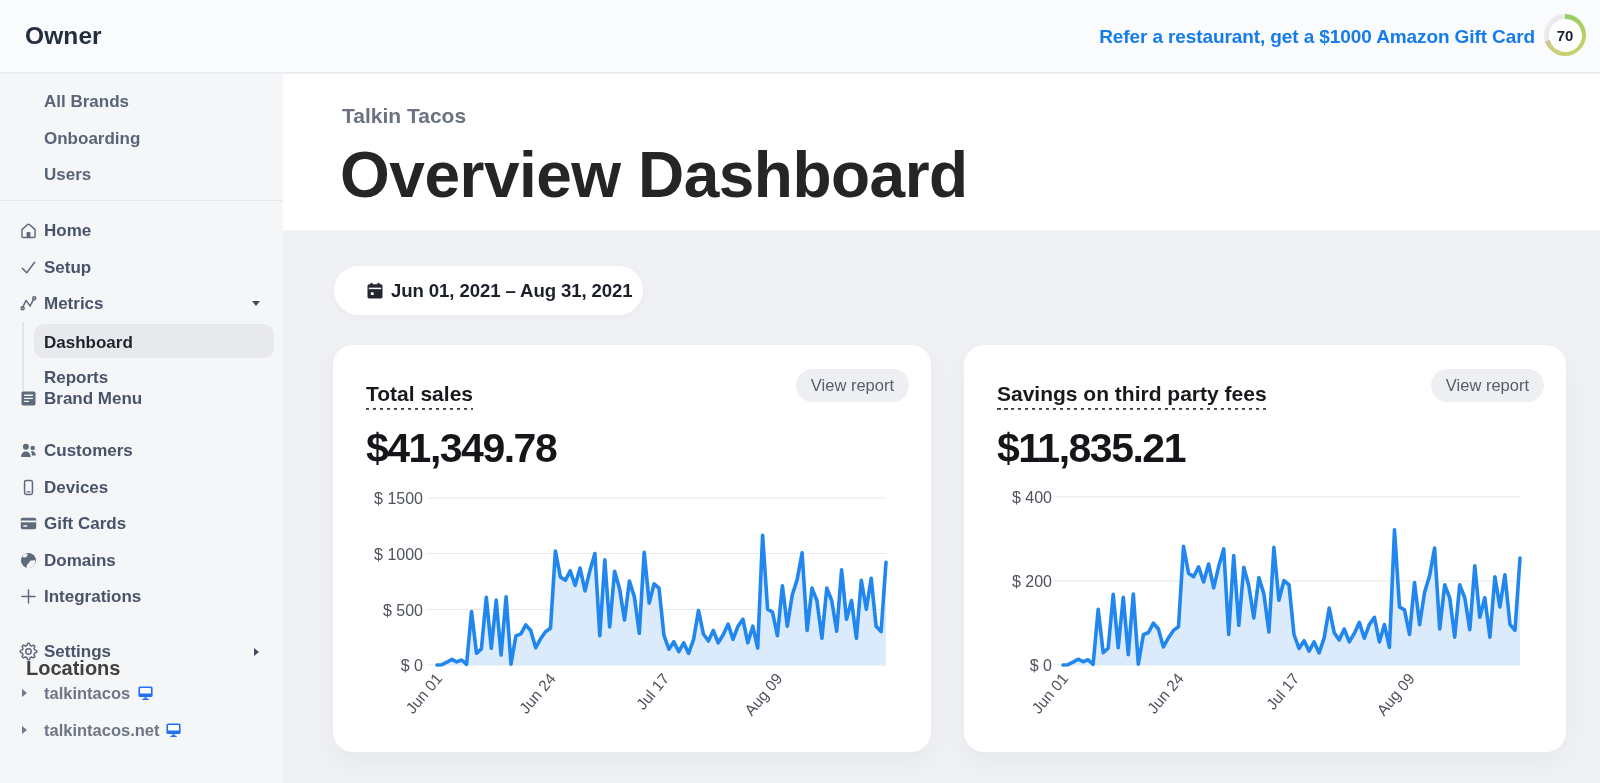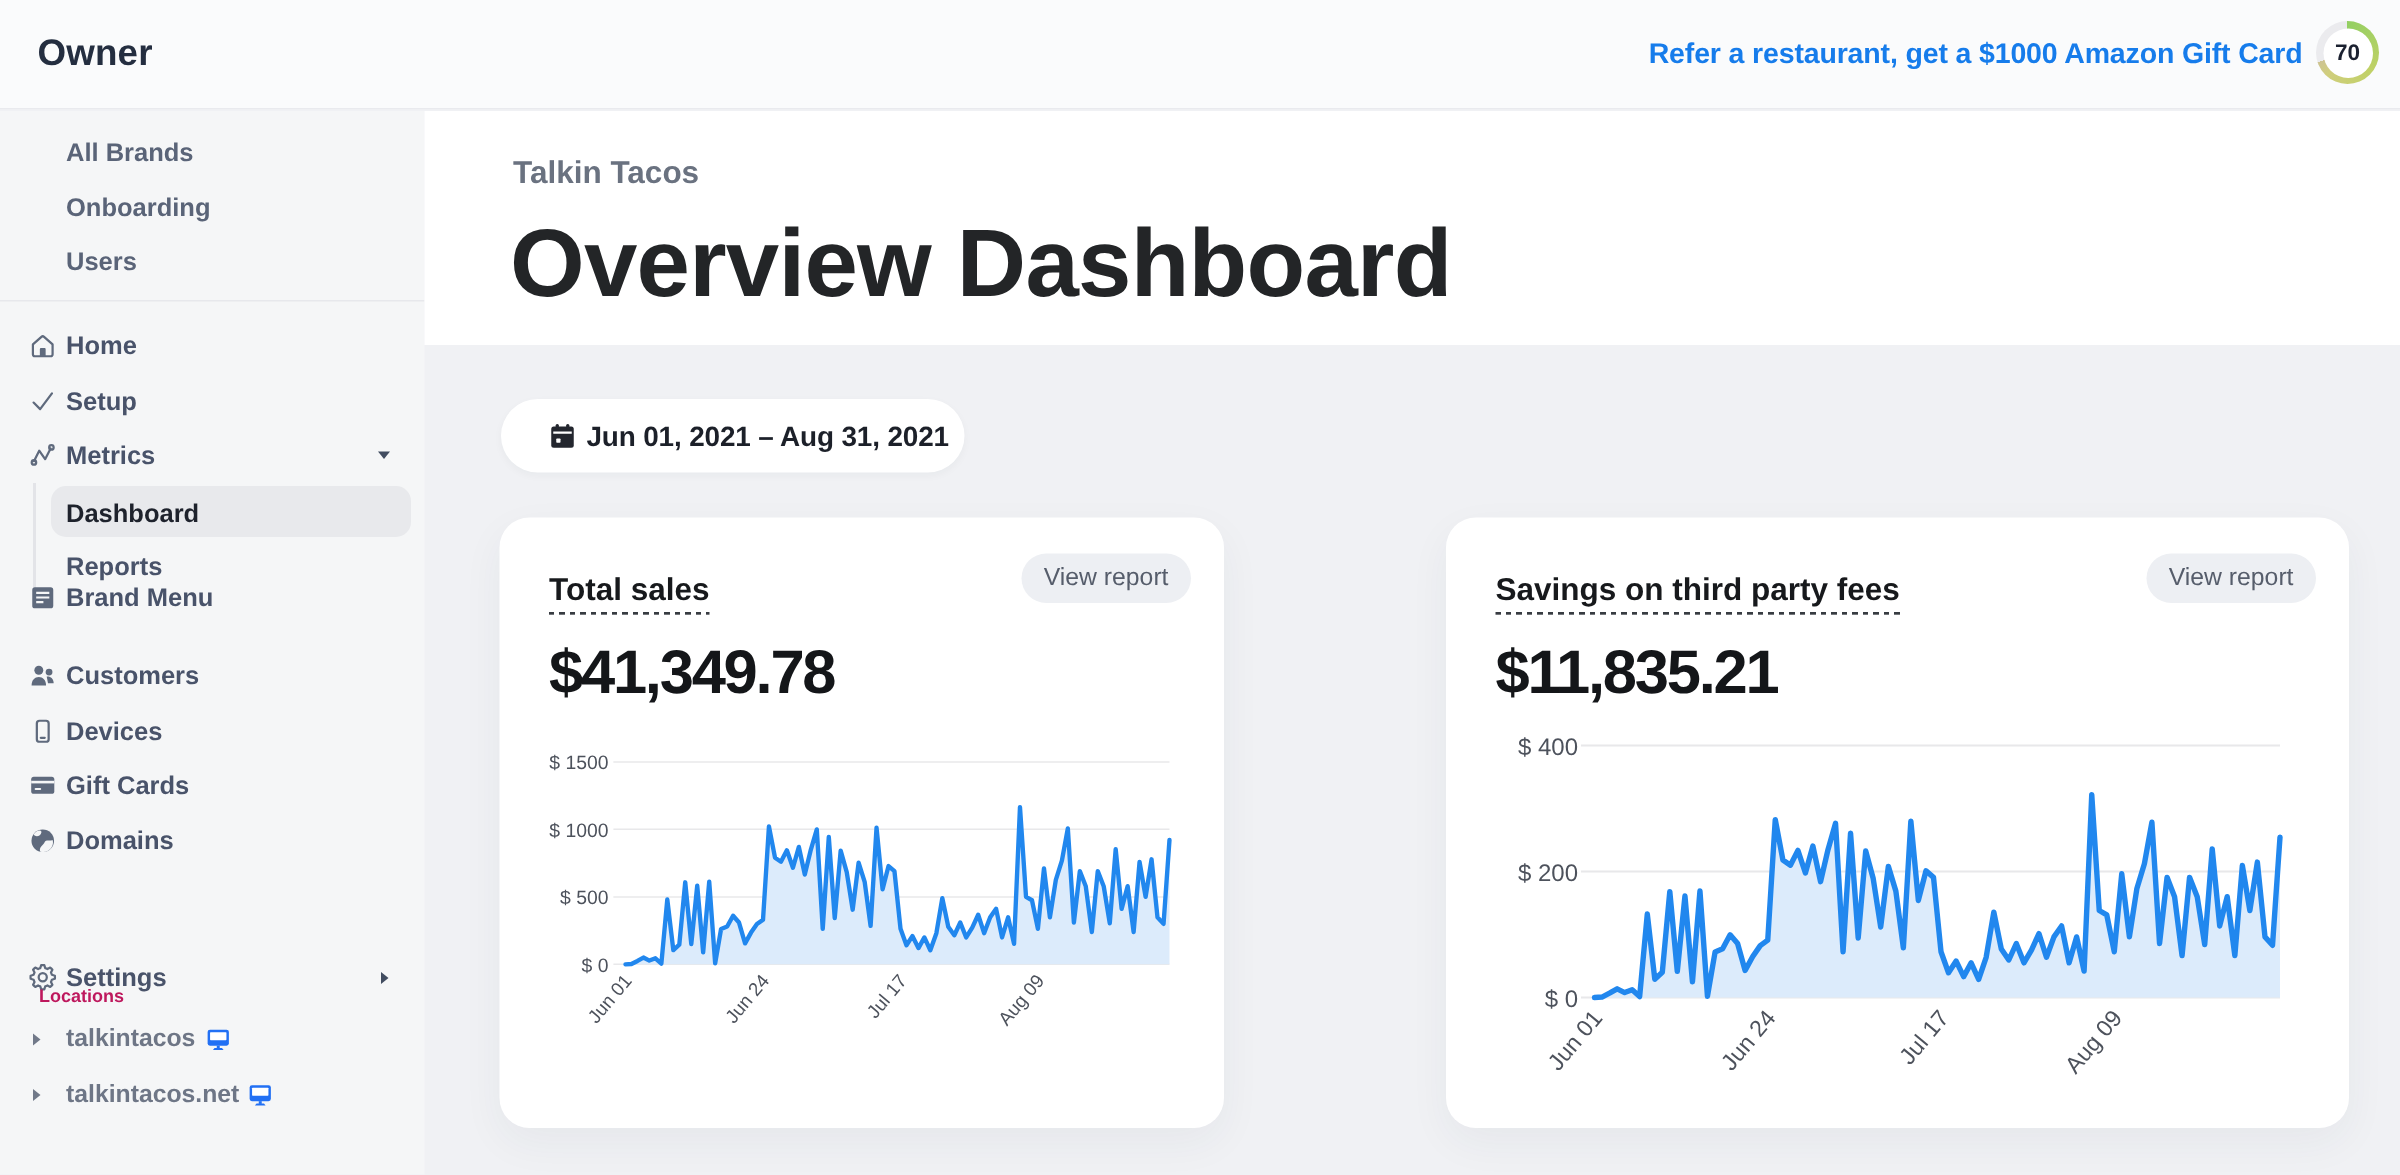--- a/index.html
+++ b/index.html
@@ -16,33 +16,33 @@
   .srow { position:absolute; left:0; width:283px; height:37px; white-space:nowrap; }
   .srow .txt { position:absolute; top:50%; transform:translateY(-50%); font-size:17px; font-weight:700; }
   .g1 { color:#5a6478; left:44px; }
   .nav-ic { position:absolute; left:18px; width:21px; height:21px; color:#5f6a7d; }
   .nav-tx { position:absolute; left:44px; top:50%; transform:translateY(-50%); font-size:17px; font-weight:700; color:#49536a; }
   .divider { position:absolute; left:0; width:283px; border-top:1px solid #e7e8ec; }
   .pill-active { position:absolute; left:34px; top:250px; width:240px; height:34px; background:#e8e9ec; border-radius:10px; }
   .vline { position:absolute; left:22px; top:248px; width:2px; height:73px; background:#e3e4e8; }
   .caret-down { position:absolute; width:0; height:0; border-left:4px solid transparent; border-right:4px solid transparent; border-top:5.5px solid #414c60; }
   .caret-right { position:absolute; width:0; height:0; border-top:4.2px solid transparent; border-bottom:4.2px solid transparent; border-left:5px solid #414c60; }
-  .loc-label { position:absolute; left:26px; font-size:12px; font-weight:700; color:#be185d; }
+  .loc-label { position:absolute; left:26px; font-size:20px; font-weight:700; color:#404040; }
   .loc-tx { position:absolute; left:44px; top:50%; transform:translateY(-50%); font-size:16.5px; font-weight:700; color:#6e7686; }
 
   .main-header { position:absolute; left:283px; top:74px; width:1317px; height:156px; background:#ffffff; }
   .brand { position:absolute; left:342px; top:104px; font-size:21px; font-weight:700; color:#6a7280; }
   .h1 { position:absolute; left:340px; top:138px; font-size:64px; font-weight:800; color:#232527; letter-spacing:-0.5px; }
 
   .datepill { position:absolute; left:334px; top:266px; width:309px; height:49px; background:#fff; border-radius:25px;
       box-shadow:0 2px 6px rgba(30,40,60,0.04); }
   .datepill .dtx { position:absolute; left:57px; top:50%; transform:translateY(-50%); white-space:nowrap; font-size:18.6px; font-weight:700; color:#1c2029; letter-spacing:-0.1px; }
 
   .card { position:absolute; top:345px; height:407px; background:#fff; border-radius:20px; box-shadow:0 10px 28px rgba(40,50,70,0.05); }
-  #card1 { left:333px; width:483px;padding-left:32px; }
+  #card1 { left:333px; width:598px;padding-left:32px; }
   #card2 { left:964px; width:602px; }
   .ctitle { position:absolute; left:33px; top:37px; font-size:21px; font-weight:700; color:#17191c; padding-bottom:4px;
       background-image:repeating-linear-gradient(90deg, #383c42 0 3.5px, rgba(0,0,0,0) 3.5px 7px); background-size:100% 1.8px; background-position:left bottom; background-repeat:no-repeat; }
   .cvalue { position:absolute; left:33px; top:80px; font-size:41px; font-weight:800; color:#141619; letter-spacing:-1.5px; }
   .viewbtn { position:absolute; right:22px; top:24px; height:33px; padding:0 15px; background:#edeff3; border-radius:17px;
       display:flex; align-items:center; font-size:16.5px; color:#565d6b; }
   .chart { position:absolute; left:0; top:0; width:100%; height:410px; }
 </style>
 </head>
 <body>
@@ -130,20 +130,26 @@
       </svg>
       <span class="nav-tx">Gift Cards</span>
     </div>
   <div class="srow" style="top:468px;padding-left:18px;">
       <svg class="nav-ic" style="top:8px;" viewBox="0 0 24 24">
         <circle cx="12" cy="12" r="8.6" fill="#5f6a7d"></circle>
         <path d="M5 7.5 C7 9.5 10.5 8.5 11 5.5 C11.2 4.2 9 3.8 7.5 4.8 C6.3 5.6 5.4 6.5 5 7.5 Z" fill="#f5f6f7"></path>
         <path d="M10 20.2 C9 16.5 12.5 15.5 13.5 13 C14.3 11 17.5 12.5 19.5 11.5 C20.5 14.5 19 18 16 19.7 C14.2 20.7 11.8 20.9 10 20.2 Z" fill="#f5f6f7"></path>
       </svg>
       <span class="nav-tx">Domains</span>
+    </div>
+  <div class="srow" style="top:504px;">
+      <svg class="nav-ic" style="top:8px;" viewBox="0 0 24 24">
+        <path d="M12 4.5 V19.5 M4.5 12 H19.5" stroke="#5f6a7d" stroke-width="1.7" fill="none" stroke-linecap="round" stroke-linejoin="round"></path>
+      </svg>
+      <span class="nav-tx">Integrations</span>
     </div>
   <div class="srow" style="top:559px;">
       <svg class="nav-ic" style="top:8px;" viewBox="0 0 24 24">
         <circle cx="12" cy="12" r="3.1" stroke="#5f6a7d" stroke-width="1.7" fill="none" stroke-linecap="round" stroke-linejoin="round"></circle>
         <path d="M10.83,2.77 A9.3,9.3 0 0 1 13.17,2.77 L13.9,5.06 A7.2,7.2 0 0 1 15.57,5.75 L17.7,4.65 A9.3,9.3 0 0 1 19.35,6.3 L18.25,8.43 A7.2,7.2 0 0 1 18.94,10.1 L21.23,10.83 A9.3,9.3 0 0 1 21.23,13.17 L18.94,13.9 A7.2,7.2 0 0 1 18.25,15.57 L19.35,17.7 A9.3,9.3 0 0 1 17.7,19.35 L15.57,18.25 A7.2,7.2 0 0 1 13.9,18.94 L13.17,21.23 A9.3,9.3 0 0 1 10.83,21.23 L10.1,18.94 A7.2,7.2 0 0 1 8.43,18.25 L6.3,19.35 A9.3,9.3 0 0 1 4.65,17.7 L5.75,15.57 A7.2,7.2 0 0 1 5.06,13.9 L2.77,13.17 A9.3,9.3 0 0 1 2.77,10.83 L5.06,10.1 A7.2,7.2 0 0 1 5.75,8.43 L4.65,6.3 A9.3,9.3 0 0 1 6.3,4.65 L8.43,5.75 A7.2,7.2 0 0 1 10.1,5.06 Z" stroke="#5f6a7d" stroke-width="1.7" fill="none" stroke-linecap="round" stroke-linejoin="round"></path>
       </svg>
       <span class="nav-tx">Settings</span>
       <span class="caret-right" style="left:253.5px; top:14.5px;"></span>
     </div>
 

